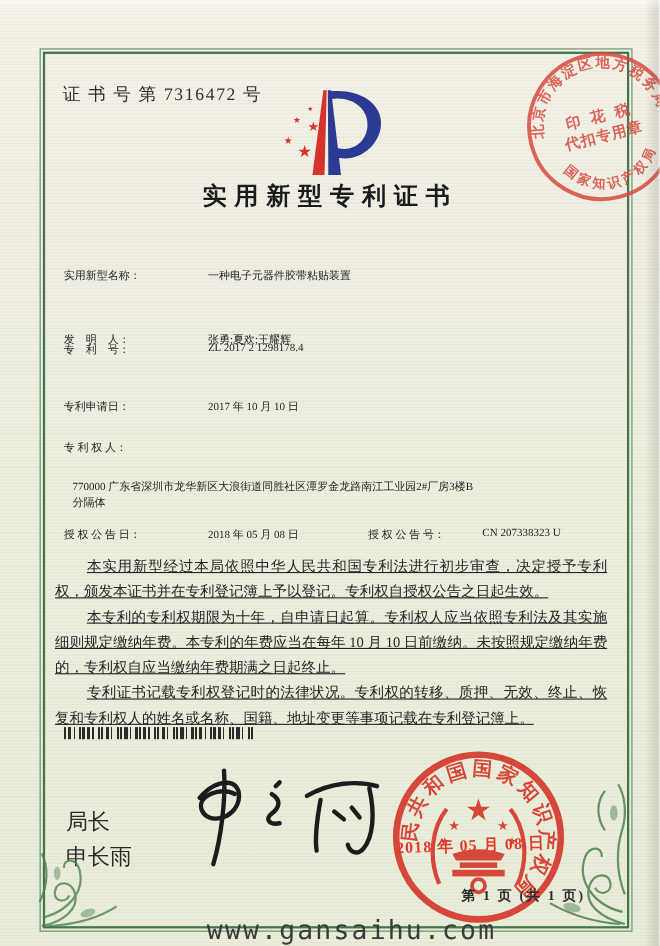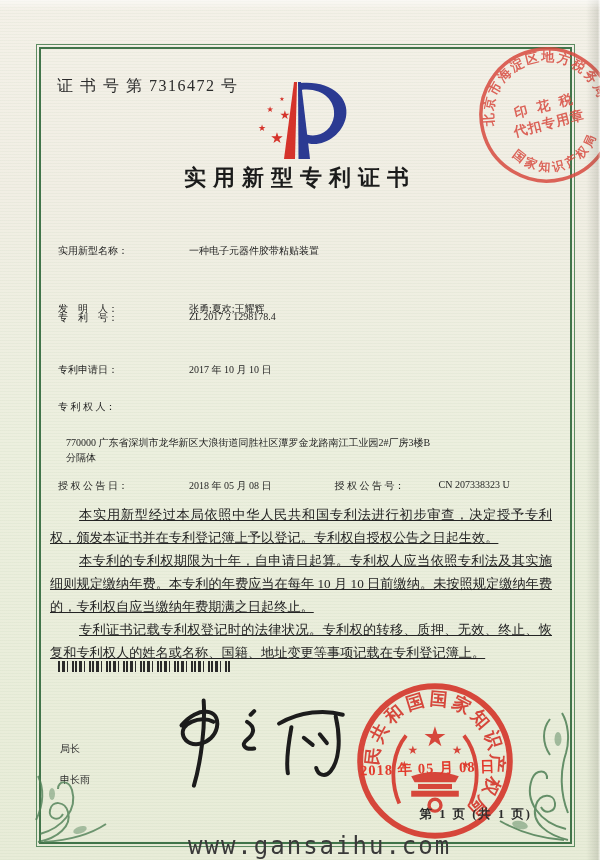--- a/index.html
+++ b/index.html
@@ -23,21 +23,21 @@
   .frow{position:absolute;left:58px;display:flex;font-size:10px;color:#1f1f1f;white-space:pre;gap:27px;}
   .frow .lab{display:inline-block;min-width:96px;white-space:pre;}
   .frow .val{margin-left:8px;white-space:pre;}
   .frow .val.wrap{white-space:normal;width:372px;word-break:break-all;line-height:1.45;}
   .grant2{margin-left:36px;display:flex;}
   .paras{position:absolute;left:50px;top:503px;width:502px;font-size:13.2px;
     line-height:23px;text-align:justify;color:#242424;}
   .paras p{margin:0;text-indent:2.2em;text-decoration:underline;}
   .barcode{position:absolute;left:58px;top:661px;width:173px;height:11px;
     background:repeating-linear-gradient(90deg,#2a2a2a 0 2px,transparent 2px 4px,#2a2a2a 4px 7px,transparent 7px 9px,#2a2a2a 9px 10px,transparent 10px 14px,#2a2a2a 14px 16px,transparent 16px 17px);}
-  .bureau{position:absolute;left:60px;top:733px;font-size:10px;line-height:31px;color:#2a2a2a;
+  .bureau{position:absolute;left:60px;top:733px;font-size:20px;line-height:31px;color:#2a2a2a;
     font-family:Liberation Serif, serif;}
   .sig{position:absolute;left:162px;top:690px;width:195px;height:108px;}
   .seal{position:absolute;left:350px;top:676px;width:170px;height:170px;opacity:0.92;}
   .seal-date{position:absolute;left:360px;top:759px;width:150px;font-size:14.5px;font-weight:700;
     color:#e23b2d;letter-spacing:1px;transform:rotate(-2deg);white-space:pre;}
   .taxstamp{position:absolute;left:462px;top:30px;width:170px;height:170px;transform:rotate(-14deg);opacity:0.85;}
   .pagenum{position:absolute;left:0;top:806px;width:532px;text-align:right;font-size:12.5px;letter-spacing:2px;color:#2b2b2b;font-weight:bold;}
   .watermark{position:absolute;left:188px;top:832px;font-size:24px;font-weight:400;letter-spacing:2px;
     color:#3a3a3a;font-family:"DejaVu Sans Mono","Liberation Mono",monospace;}
   .orn{position:absolute;}

